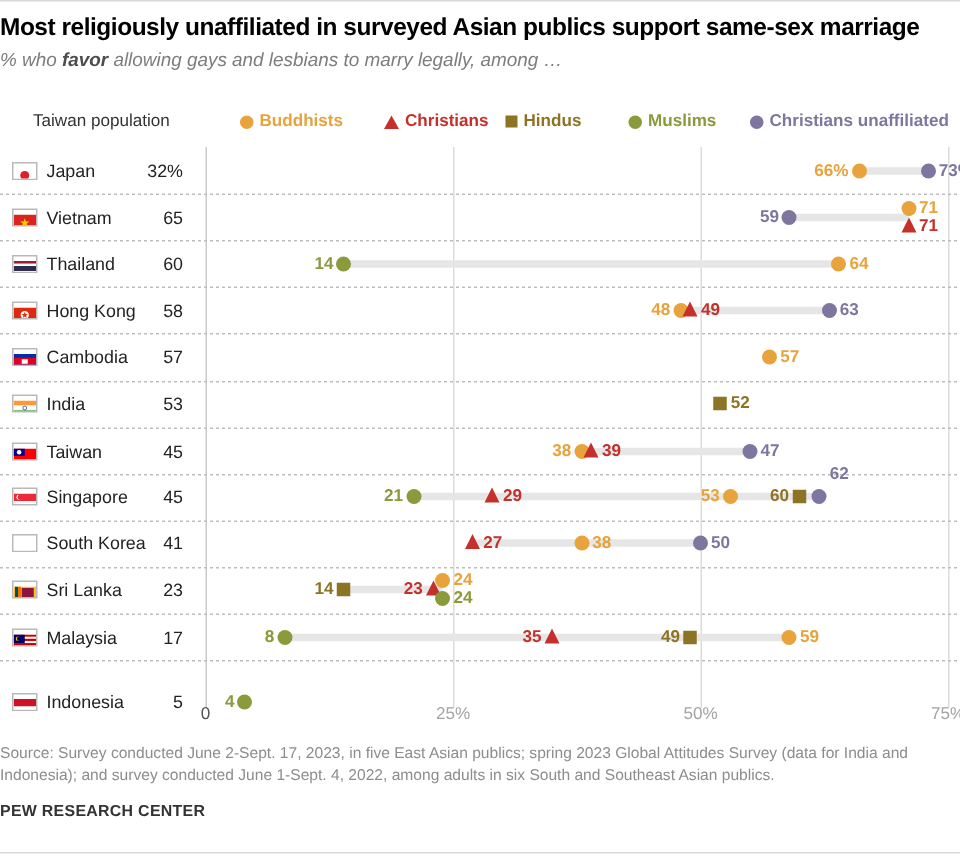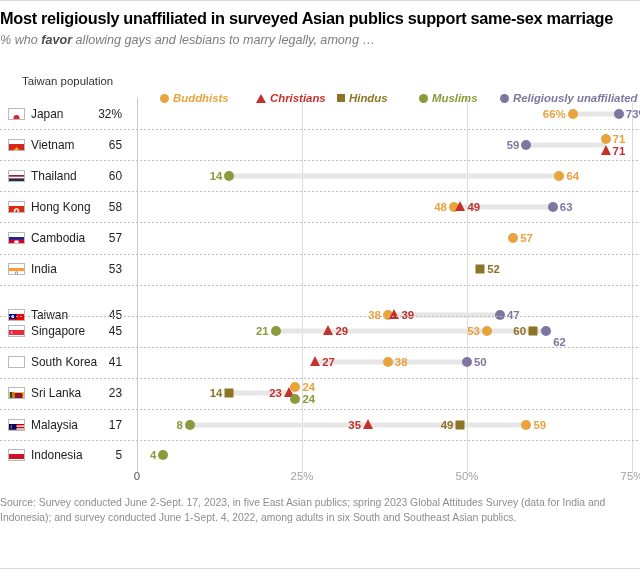--- a/index.html
+++ b/index.html
@@ -25,21 +25,21 @@
     font-size:12.6px; font-style:italic; color:#7d7d7d; line-height:1.2;
   }
   .subtitle b { color:#4d4d4d; font-weight:bold; font-style:italic; }
 
   
   .legend { position:absolute; left:0; top:75px; width:640px; height:16px; }
   .gp-label {
     position:absolute; left:22px; top:0px;
     font-size:11.4px; color:#333;
   }
-  .legend-item { position:absolute; top:17px; display:flex; align-items:center; gap:4px; font-size:11.4px; font-weight:bold; white-space:nowrap;font-style:italic;}
+  .legend-item { position:absolute; top:0px; display:flex; align-items:center; gap:4px; font-size:11.4px; font-weight:bold; white-space:nowrap;}
   .lg-dot { width:9px; height:9px; border-radius:50%; display:inline-block; }
   .lg-sq { width:8px; height:8px; display:inline-block; }
   .lg-tri { width:0; height:0; border-left:5px solid transparent; border-right:5px solid transparent; display:inline-block; }
 
   
   .plot { position:absolute; left:0; top:98px; width:640px; height:374px; }
   .gridline { position:absolute; top:0; width:1px; height:374px; background:#c9c9c9; }
   .gridline.light { background:#dcdcdc; }
 
   .row { position:absolute; left:0; width:640px; height:31.1px; }
@@ -107,21 +107,21 @@
         <div class="legend-item" style="left: 337px; color: rgb(140, 116, 36);">
           <span class="lg-sq" style="background: rgb(140, 116, 36);"></span>
           <span>Hindus</span>
         </div>
         <div class="legend-item" style="left: 419px; color: rgb(138, 154, 60);">
           <span class="lg-dot" style="background: rgb(138, 154, 60);"></span>
           <span>Muslims</span>
         </div>
         <div class="legend-item" style="left: 500px; color: rgb(127, 118, 160);">
           <span class="lg-dot" style="background: rgb(127, 118, 160);"></span>
-          <span>Religiously unaffiliated</span>
+          <span>Christians unaffiliated</span>
         </div>
       </div>
   </div>
 
   <div class="plot" id="plot">
       <div class="gridline" style="left: 137px;"></div>
       <div class="gridline light" style="left: 302px;"></div>
       <div class="gridline light" style="left: 467px;"></div>
       <div class="gridline light" style="left: 632px;"></div>
       <div class="row" style="top: 0px;">
@@ -205,21 +205,21 @@
             <rect y="6.7" width="30" height="6.6" fill="#fff"></rect>
             <rect y="13.3" width="30" height="6.7" fill="#138808"></rect>
             <circle cx="15" cy="10" r="2.5" fill="none" stroke="#000080" stroke-width="0.8"></circle>
           </svg></div>
         <div class="cname">India</div>
         <div class="cval">53</div>
         <div class="mk sq" style="left: 480.2px; top: 15.55px; background: rgb(140, 116, 36);"></div>
         <div class="vlab" style="color: rgb(140, 116, 36); top: 15.55px; left: 487.2px;">52</div>
       </div>
       <div class="rowsep" style="top: 186.6px;"></div>
-      <div class="row" style="top: 201px;">
+      <div class="row" style="top: 187px;">
         <div class="flag"><svg viewBox="0 0 30 20">
             <rect width="30" height="20" fill="#fe0000"></rect>
             <rect width="15" height="10" fill="#000095"></rect>
             <circle cx="7.5" cy="5" r="3" fill="#fff"></circle>
           </svg></div>
         <div class="cname">Taiwan</div>
         <div class="cval">45</div>
         <div class="track" style="left: 387.8px; width: 112.2px;"></div>
         <div class="mk dot" style="left: 387.8px; top: 15.55px; background: rgb(232, 163, 61);"></div>
         <div class="vlab" style="color: rgb(232, 163, 61); top: 15.55px; right: 259.2px;">38</div>
@@ -241,21 +241,21 @@
         <div class="track" style="left: 275.6px; width: 270.6px;"></div>
         <div class="mk dot" style="left: 275.6px; top: 15.55px; background: rgb(138, 154, 60);"></div>
         <div class="vlab" style="color: rgb(138, 154, 60); top: 15.55px; right: 371.4px;">21</div>
         <div class="mk tri" style="left: 328.4px; top: 15.55px; border-bottom: 10px solid rgb(196, 48, 43); transform: translate(-50%, -60%);"></div>
         <div class="vlab" style="color: rgb(196, 48, 43); top: 15.55px; left: 335.4px;">29</div>
         <div class="mk dot" style="left: 486.8px; top: 15.55px; background: rgb(232, 163, 61);"></div>
         <div class="vlab" style="color: rgb(232, 163, 61); top: 15.55px; right: 160.2px;">53</div>
         <div class="mk sq" style="left: 533px; top: 15.55px; background: rgb(140, 116, 36);"></div>
         <div class="vlab" style="color: rgb(140, 116, 36); top: 15.55px; right: 114px;">60</div>
         <div class="mk dot" style="left: 546.2px; top: 15.55px; background: rgb(127, 118, 160);"></div>
-        <div class="vlab" style="color: rgb(127, 118, 160); top: 26px; left: 553.2px;">62</div>
+        <div class="vlab" style="color: rgb(127, 118, 160); top: 0; left: 553.2px;">62</div>
       </div>
       <div class="rowsep" style="top: 248.8px;"></div>
       <div class="row" style="top: 248.8px;">
         <div class="flag"><svg viewBox="0 0 30 20">
             <rect width="30" height="20" fill="#fff"></rect>
             <path d="M15 6.5a3.5 3.5 0 0 1 0 7 3.5 3.5 0 0 0 0-7z" fill="#0047a0"></path>
             <path d="M15 6.5a3.5 3.5 0 0 0 0 7 3.5 3.5 0 0 1 0-7z" fill="#cd2e3a"></path>
             <circle cx="15" cy="10" r="3.5" fill="none" stroke="#cd2e3a" stroke-width="0"></circle>
           </svg></div>
         <div class="cname">South Korea</div>
@@ -306,36 +306,37 @@
         <div class="mk dot" style="left: 189.8px; top: 15.55px; background: rgb(138, 154, 60);"></div>
         <div class="vlab" style="color: rgb(138, 154, 60); top: 15.55px; right: 457.2px;">8</div>
         <div class="mk tri" style="left: 368px; top: 15.55px; border-bottom: 10px solid rgb(196, 48, 43); transform: translate(-50%, -60%);"></div>
         <div class="vlab" style="color: rgb(196, 48, 43); top: 15.55px; right: 279px;">35</div>
         <div class="mk sq" style="left: 460.4px; top: 15.55px; background: rgb(140, 116, 36);"></div>
         <div class="vlab" style="color: rgb(140, 116, 36); top: 15.55px; right: 186.6px;">49</div>
         <div class="mk dot" style="left: 526.4px; top: 15.55px; background: rgb(232, 163, 61);"></div>
         <div class="vlab" style="color: rgb(232, 163, 61); top: 15.55px; left: 533.4px;">59</div>
       </div>
       <div class="rowsep" style="top: 342.1px;"></div>
-      <div class="row" style="top: 341px; padding-left: 44px;">
+      <div class="row" style="top: 354px; padding-left: 44px;">
         <div class="flag"><svg viewBox="0 0 30 20">
             <rect width="30" height="10" fill="#ce1126"></rect>
             <rect y="10" width="30" height="10" fill="#fff"></rect>
           </svg></div>
         <div class="cname">Indonesia</div>
         <div class="cval">5</div>
         <div class="mk dot" style="left: 163.4px; top: 15.55px; background: rgb(138, 154, 60);"></div>
         <div class="vlab" style="color: rgb(138, 154, 60); top: 15.55px; right: 483.6px;">4</div>
       </div>
     </div>
 
   <div class="axis" id="axis">
       <div class="tick zero" style="left: 137px;">0</div>
       <div class="tick" style="left: 302px;">25%</div>
       <div class="tick" style="left: 467px;">50%</div>
       <div class="tick" style="left: 632px;">75%</div>
     </div>
 
   <div class="footer">
     <div class="source">Source: Survey conducted June 2-Sept. 17, 2023, in five East Asian publics; spring 2023 Global Attitudes Survey (data for India and Indonesia); and survey conducted June 1-Sept. 4, 2022, among adults in six South and Southeast Asian publics.</div>
+    <div class="prc">PEW RESEARCH CENTER</div>
   </div>
   <div class="bot-rule"></div>
 </div>
 
 </body></html>

